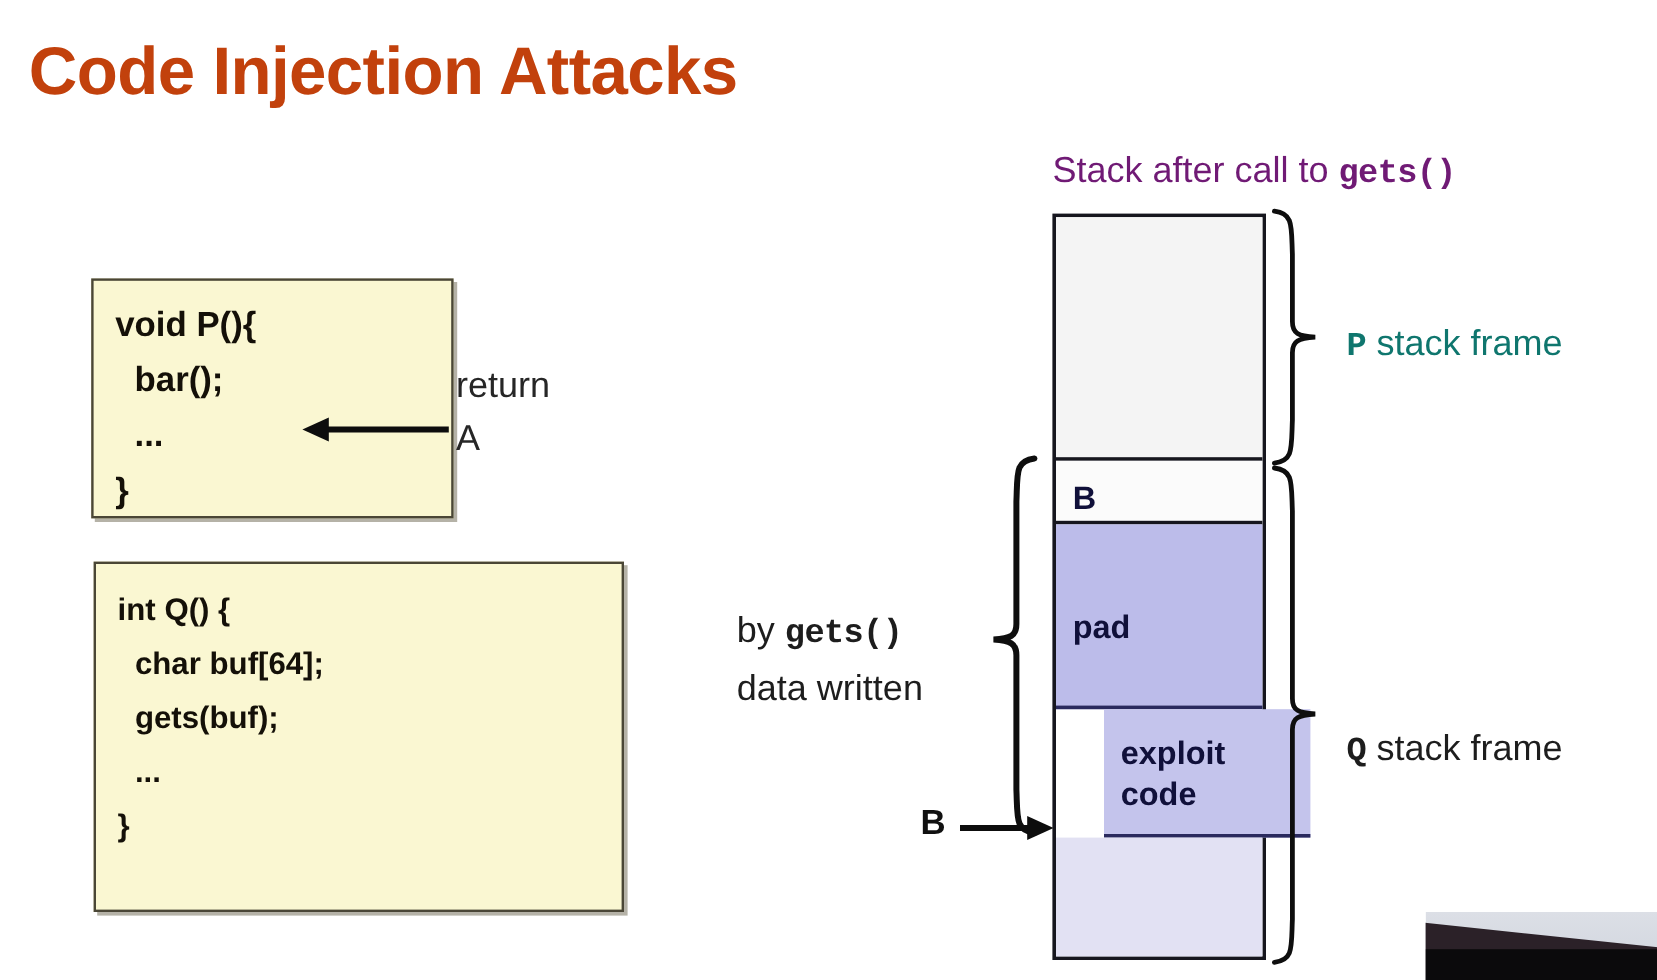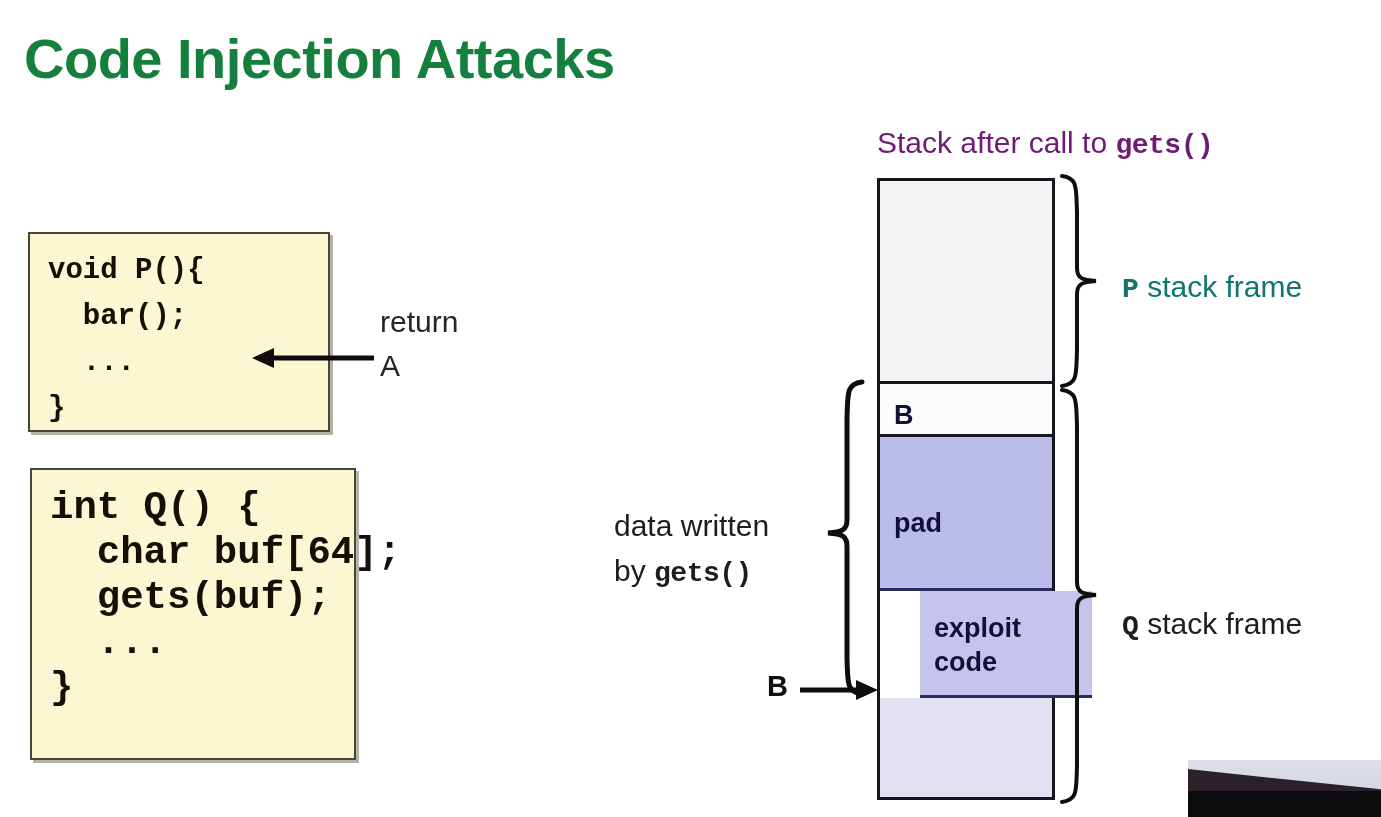--- a/index.html
+++ b/index.html
@@ -17,51 +17,52 @@
   }
 
   
   #slide-title {
     position: absolute;
     left: 24px;
     top: 26px;
     font-size: 56px;
     font-weight: bold;
     letter-spacing: -0.5px;
-    color: #15803d;
+    color: #c2410c;
     font-family: "Liberation Sans", sans-serif;
     white-space: nowrap;
   }
 
   
   .code-box {
     position: absolute;
     background: #faf7d2;
     border: 2px solid #4a4636;
     box-shadow: 3px 3px 0 rgba(90,85,60,0.45);
     box-sizing: border-box;
-    font-family: Liberation Mono, monospace;
+    font-family: Liberation Sans, sans-serif;
     font-weight: bold;
     color: #141008;
+    margin-left: 48px;
   }
   #code-box-p {
     left: 28px;
     top: 232px;
     width: 302px;
     height: 200px;
     font-size: 29px;
     line-height: 46px;
     padding: 14px 0 0 18px;
   }
   #code-box-q {
     left: 30px;
     top: 468px;
-    width: 326px;
+    width: 442px;
     height: 292px;
-    font-size: 39px;
+    font-size: 26px;
     line-height: 45px;
     padding: 16px 0 0 18px;
   }
   .code-line {
     white-space: pre;
   }
 
   
   #return-arrow {
     position: absolute;
@@ -309,22 +310,22 @@
 </svg>
 
 <div id="label-p-frame">
   <span class="mono-id">P</span><span> stack frame</span>
 </div>
 <div id="label-q-frame">
   <span class="mono-id">Q</span><span> stack frame</span>
 </div>
 
 <div id="label-data-written">
+  <div><span>by </span><span class="mono-b">gets()</span></div>
   <div>data written</div>
-  <div><span>by </span><span class="mono-b">gets()</span></div>
 </div>
 
 <div id="label-b-pointer">B</div>
 <svg class="overlay-svg" id="arrow-b" viewBox="0 0 82 36">
   <line x1="0" y1="18" x2="62" y2="18" stroke="#0d0d0d" stroke-width="5"></line>
   <polygon points="78,18 56,8 56,28" fill="#0d0d0d"></polygon>
 </svg>
 
 <div id="webcam-artifact">
   <div class="sky"></div>

